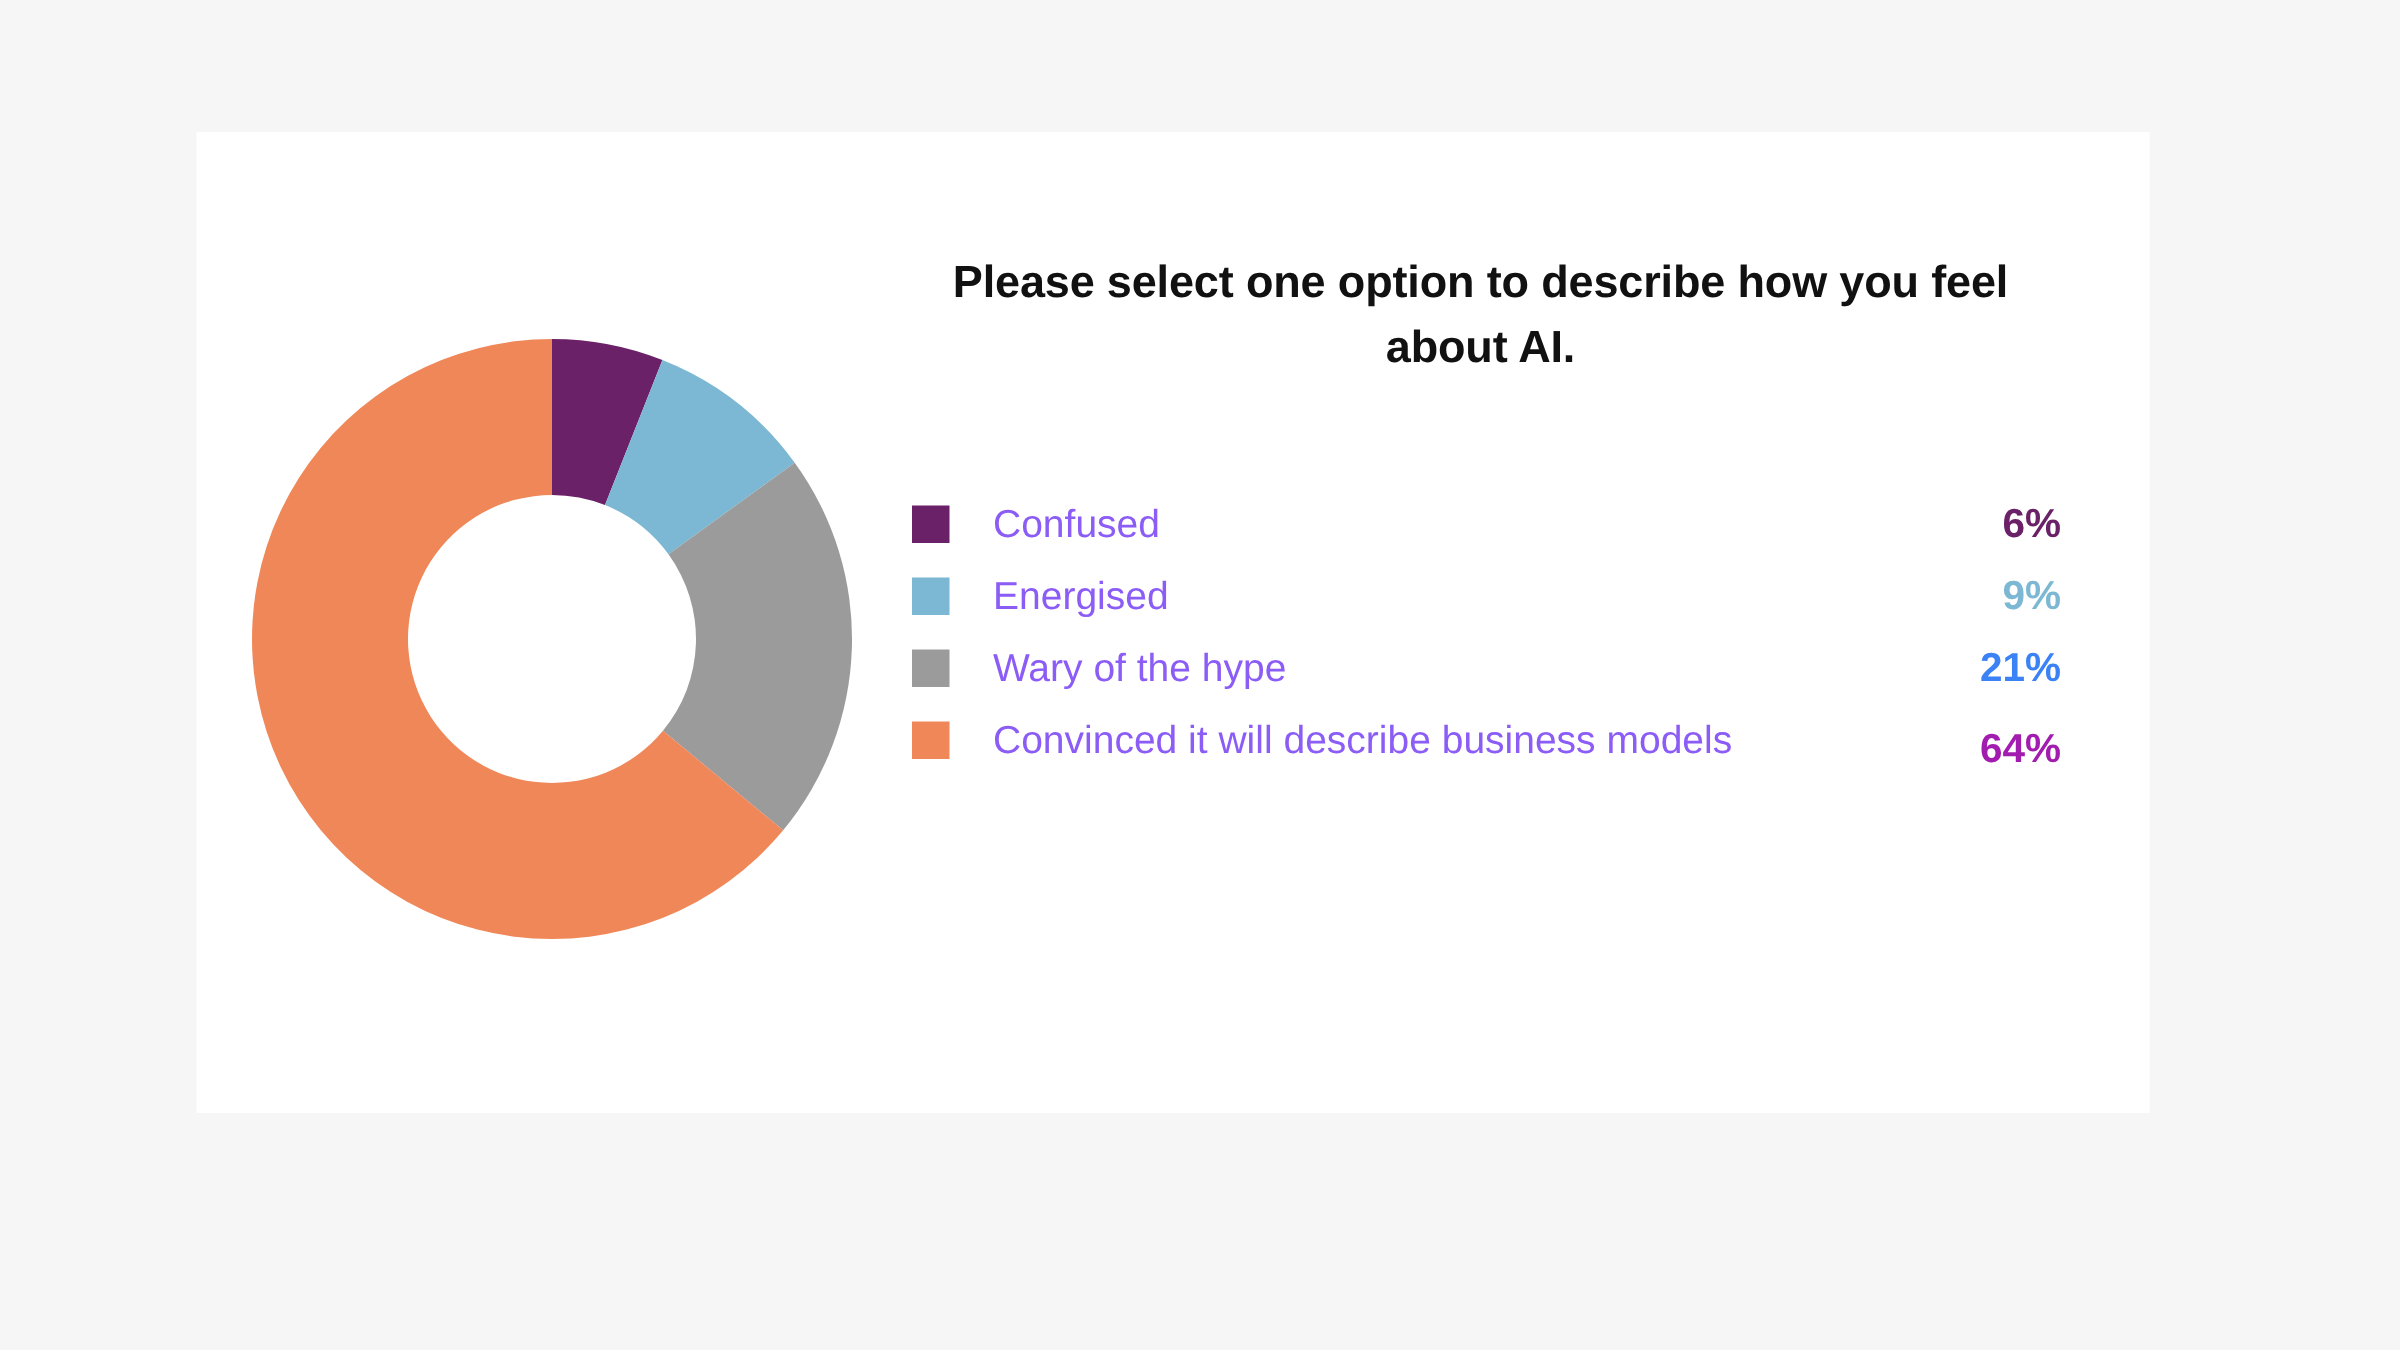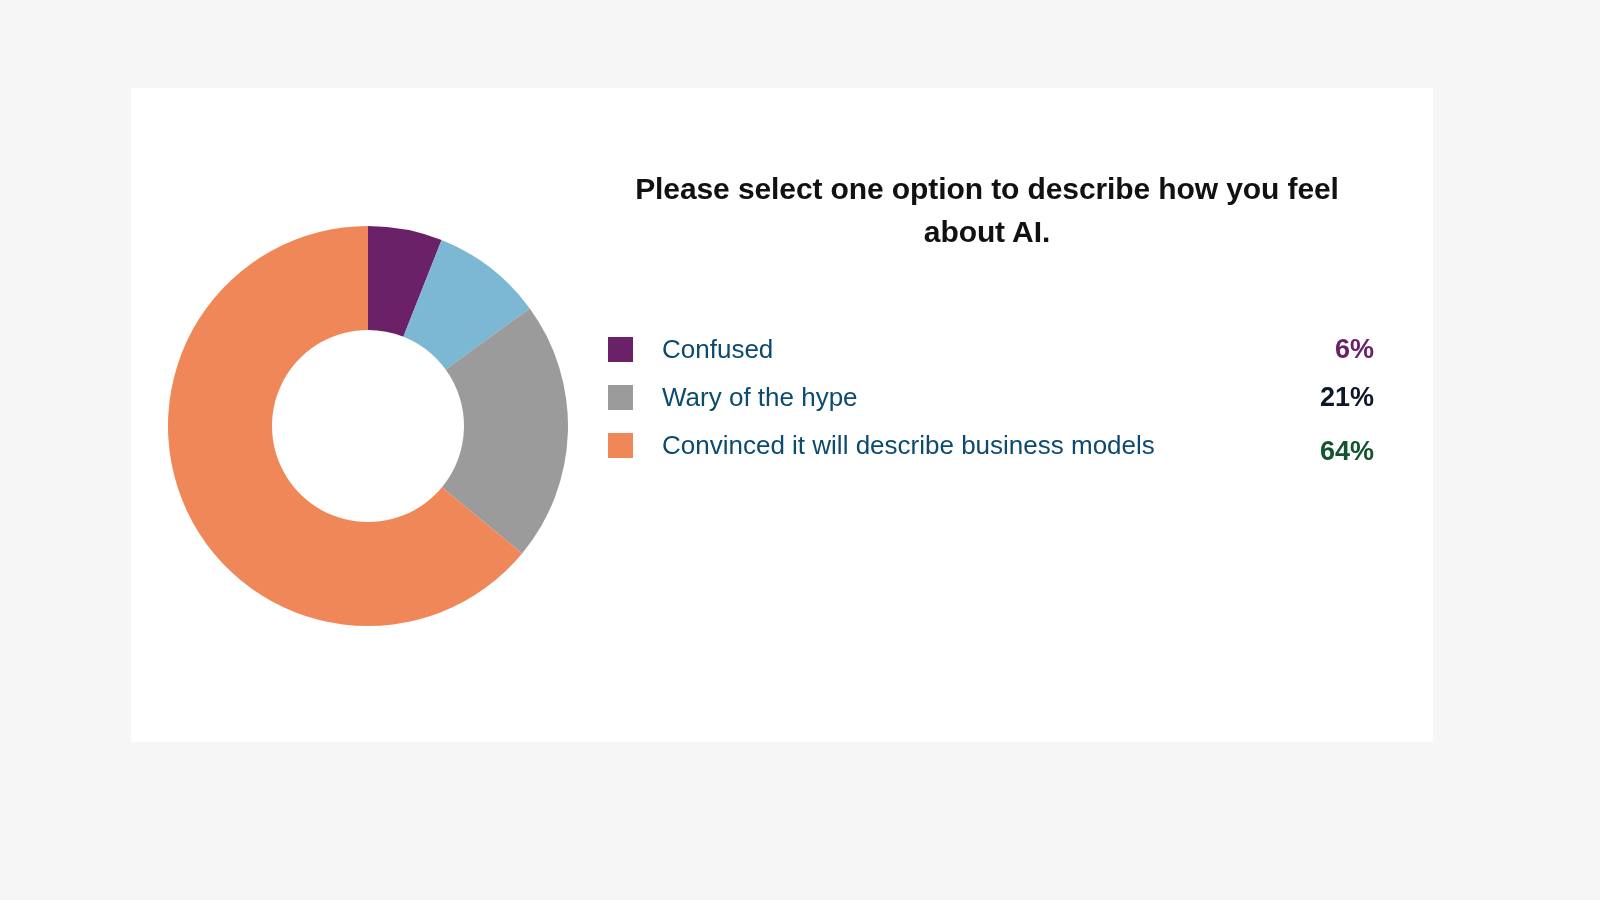--- a/index.html
+++ b/index.html
@@ -71,21 +71,21 @@
   .legend-swatch {
     width: 25px;
     height: 25px;
     flex: 0 0 25px;
     margin-left: 3px;
   }
 
   .legend-label {
     margin-left: 29px;
     font-size: 26px;
-    color: #0c4a6e;
+    color: #8b5cf6;
     white-space: nowrap;
     font-family: "Liberation Sans", sans-serif;
   }
 
   .legend-spacer {
     flex: 1 1 auto;
     min-width: 6px;
   }
 
   .legend-value {
@@ -117,27 +117,33 @@
     <div id="chart-title">Please select one option to describe how you feel about AI.</div>
 
     <div id="legend">
         <div class="legend-row">
           <span class="legend-swatch" style="background: rgb(107, 33, 104);"></span>
           <span class="legend-label">Confused</span>
           <span class="legend-spacer"></span>
           <span class="legend-value" style="color: rgb(107, 33, 104);">6%</span>
         </div>
         <div class="legend-row">
+          <span class="legend-swatch" style="background: rgb(124, 184, 211);"></span>
+          <span class="legend-label">Energised</span>
+          <span class="legend-spacer"></span>
+          <span class="legend-value" style="color: rgb(124, 184, 211);">9%</span>
+        </div>
+        <div class="legend-row">
           <span class="legend-swatch" style="background: rgb(155, 155, 155);"></span>
           <span class="legend-label">Wary of the hype</span>
           <span class="legend-spacer"></span>
-          <span class="legend-value" style="color: #0f172a;">21%</span>
+          <span class="legend-value" style="color: #3b82f6;">21%</span>
         </div>
         <div class="legend-row">
           <span class="legend-swatch" style="background: rgb(240, 135, 88);"></span>
           <span class="legend-label">Convinced it will describe business models</span>
           <span class="legend-spacer"></span>
-          <span class="legend-value" style="color: #14532d; margin-top: 12px;">64%</span>
+          <span class="legend-value" style="color: #a21caf; margin-top: 12px;">64%</span>
         </div>
       </div>
 
   </div>
 </div>
 
 </body></html>

